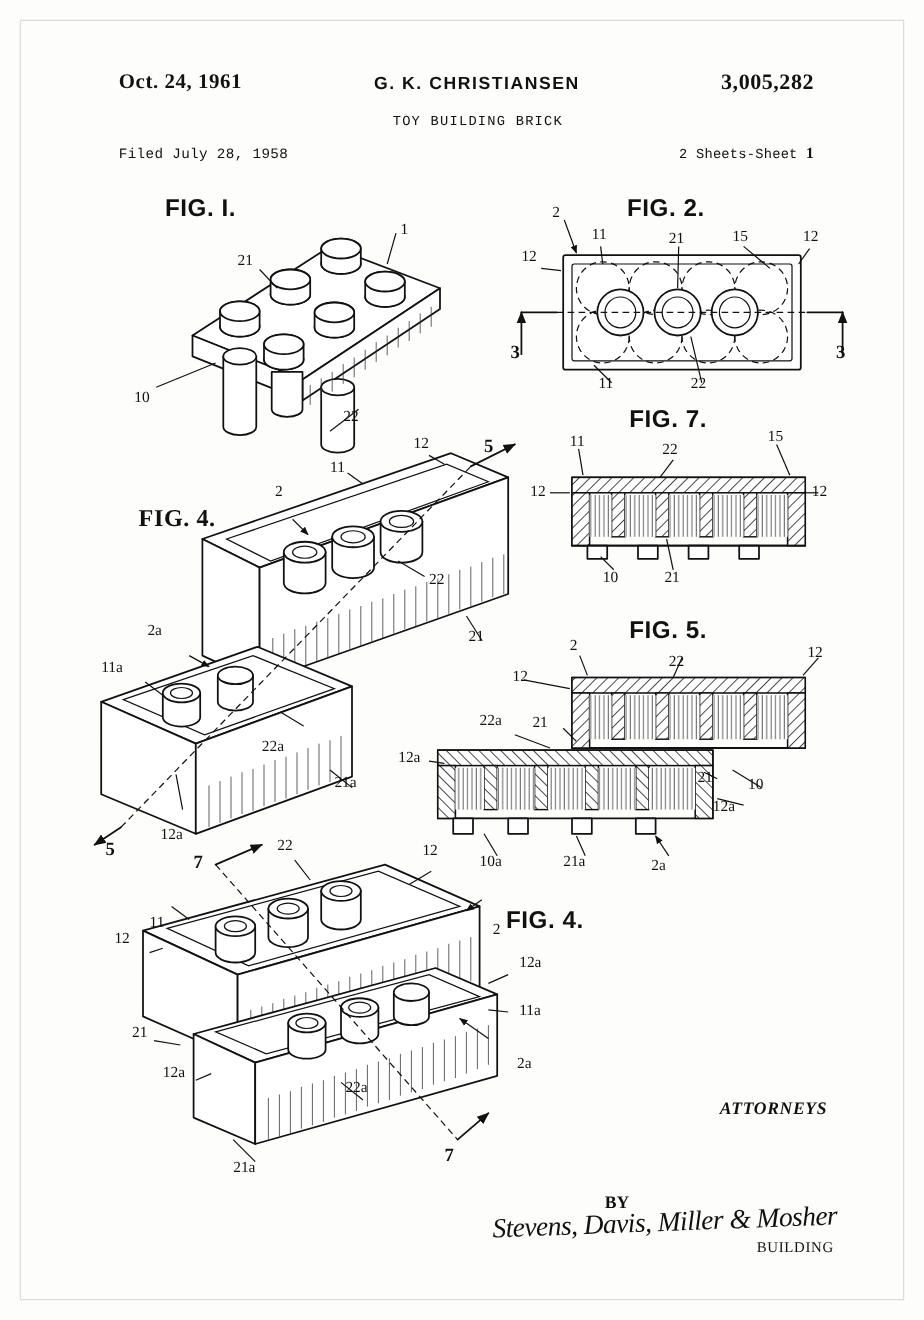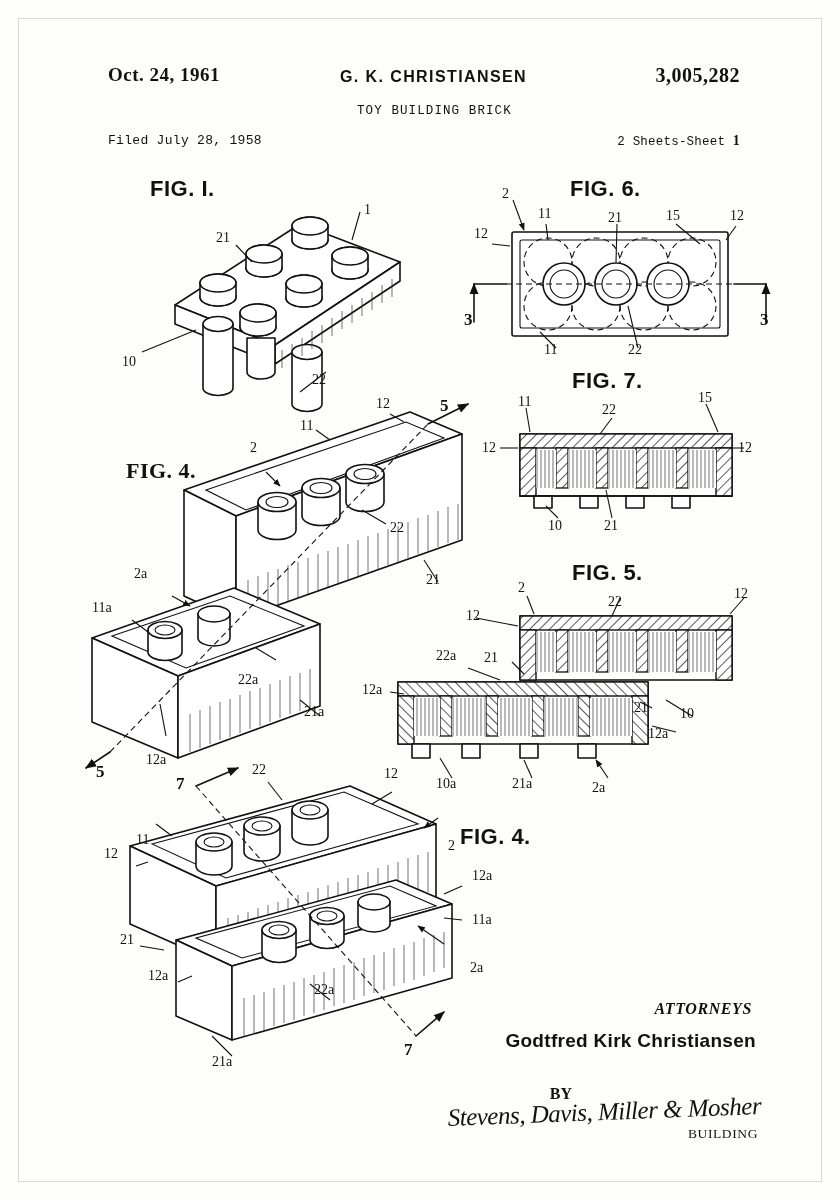--- a/index.html
+++ b/index.html
@@ -154,21 +154,21 @@
   <div class="sheet-border"></div>
 
   <div class="hdr-date">Oct. 24, 1961</div>
   <div class="hdr-inventor">G. K. CHRISTIANSEN</div>
   <div class="hdr-patno">3,005,282</div>
   <div class="hdr-title">TOY BUILDING BRICK</div>
   <div class="hdr-filed">Filed July 28, 1958</div>
   <div class="hdr-sheets"><span>2 Sheets-Sheet </span><b>1</b></div>
 
   <div class="figlabel" style="left:150px; top:176px;">FIG. I.</div>
-  <div class="figlabel" style="left:570px; top:176px;">FIG. 6.</div>
+  <div class="figlabel" style="left:570px; top:176px;">FIG. 2.</div>
   <div class="figlabel" style="left:572px; top:368px;">FIG. 7.</div>
   <div class="figlabel" style="left:126px; top:458px;font-family:Liberation Serif, serif;">FIG. 4.</div>
   <div class="figlabel" style="left:572px; top:560px;">FIG. 5.</div>
   <div class="figlabel" style="left:460px; top:824px;">FIG. 4.</div>
 
   <svg class="draw" viewBox="0 0 840 1200">
     <defs>
       <pattern id="vstripe" width="5" height="5" patternUnits="userSpaceOnUse">
         <rect width="5" height="5" fill="#fff"></rect>
         <line x1="1" y1="0" x2="1" y2="5" stroke="#222" stroke-width="0.9"></line>
@@ -641,17 +641,16 @@
   <div class="ref" style="left:472px; top:868px;">12a</div>
   <div class="ref" style="left:472px; top:912px;">11a</div>
   <div class="ref" style="left:120px; top:932px;">21</div>
   <div class="ref" style="left:470px; top:960px;">2a</div>
   <div class="ref" style="left:148px; top:968px;">12a</div>
   <div class="ref" style="left:314px; top:982px;">22a</div>
   <div class="ref" style="left:212px; top:1054px;">21a</div>
   <div class="ref" style="left:404px; top:1040px; font-weight:bold; font-size:17px;">7</div>
 
   <div class="inventor-word">ATTORNEYS</div>
-  <div class="inventor-name">Godtfred Kirk Christiansen</div>
   <div class="by-word">BY</div>
   <div class="sig-script">Stevens, Davis, Miller &amp; Mosher</div>
   <div class="attorneys">BUILDING</div>
 </div>
 
 </body></html>

